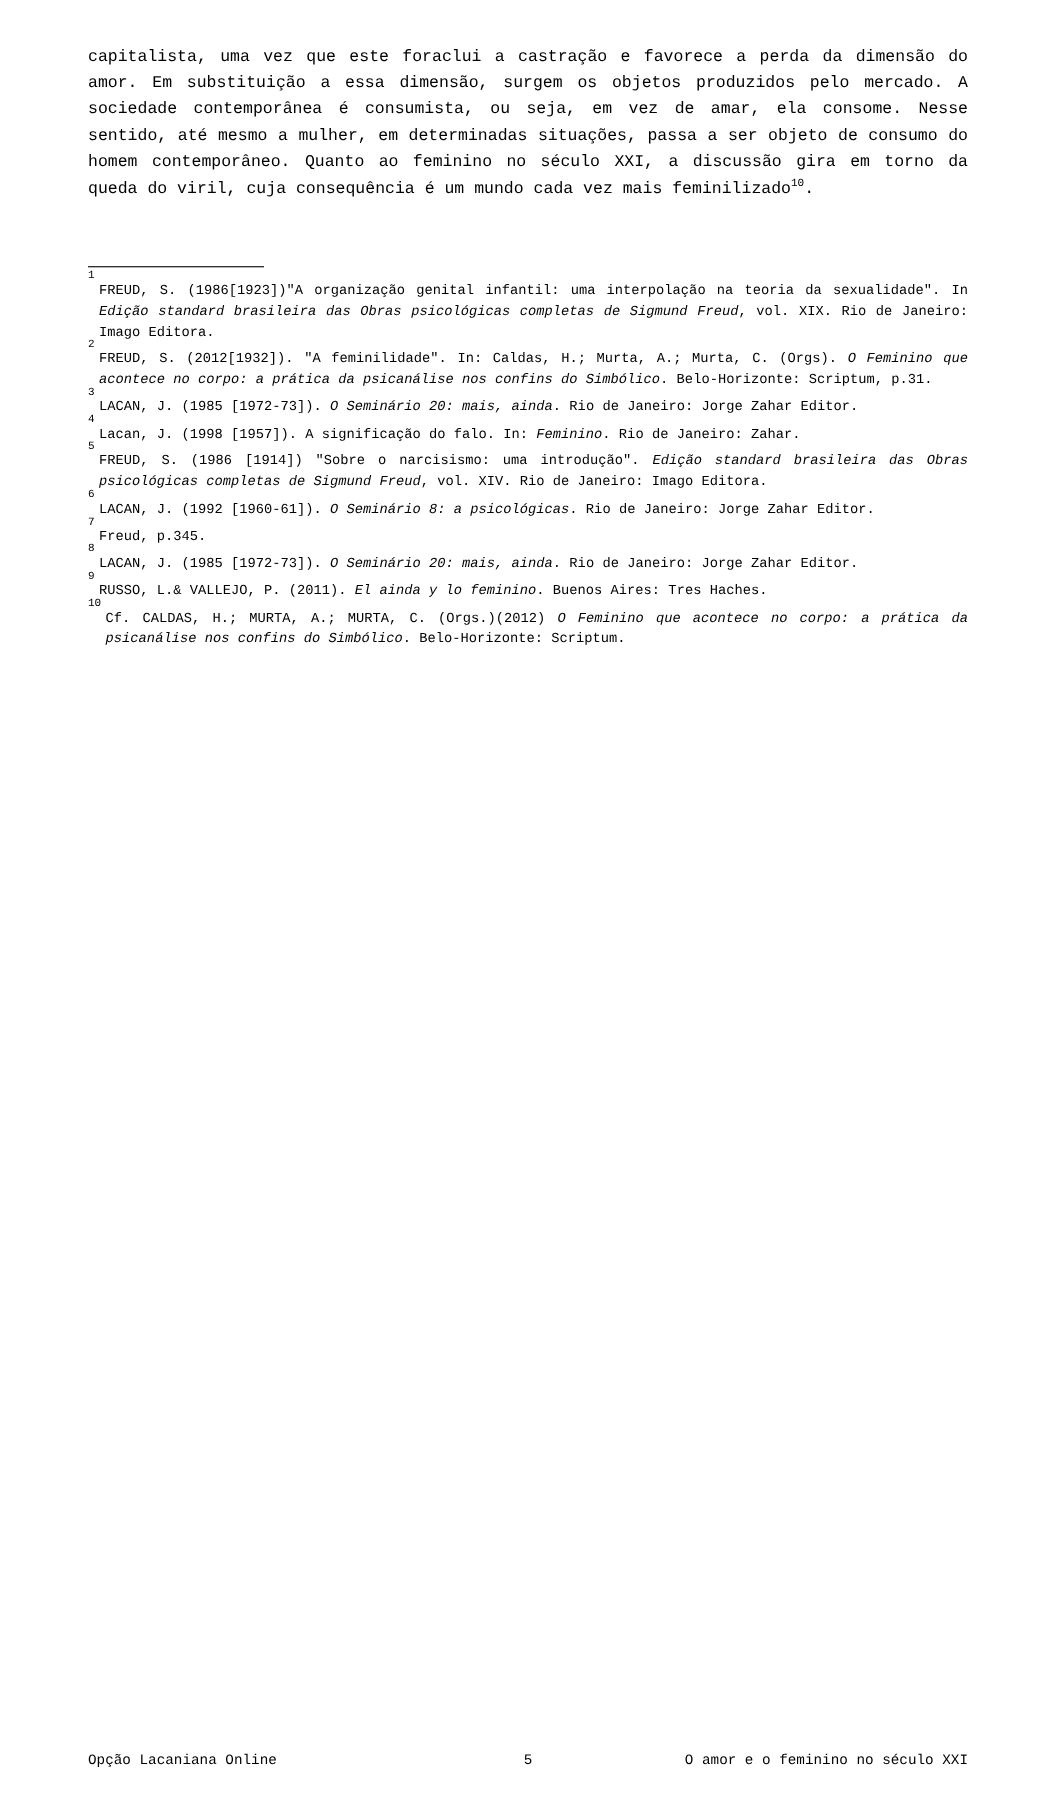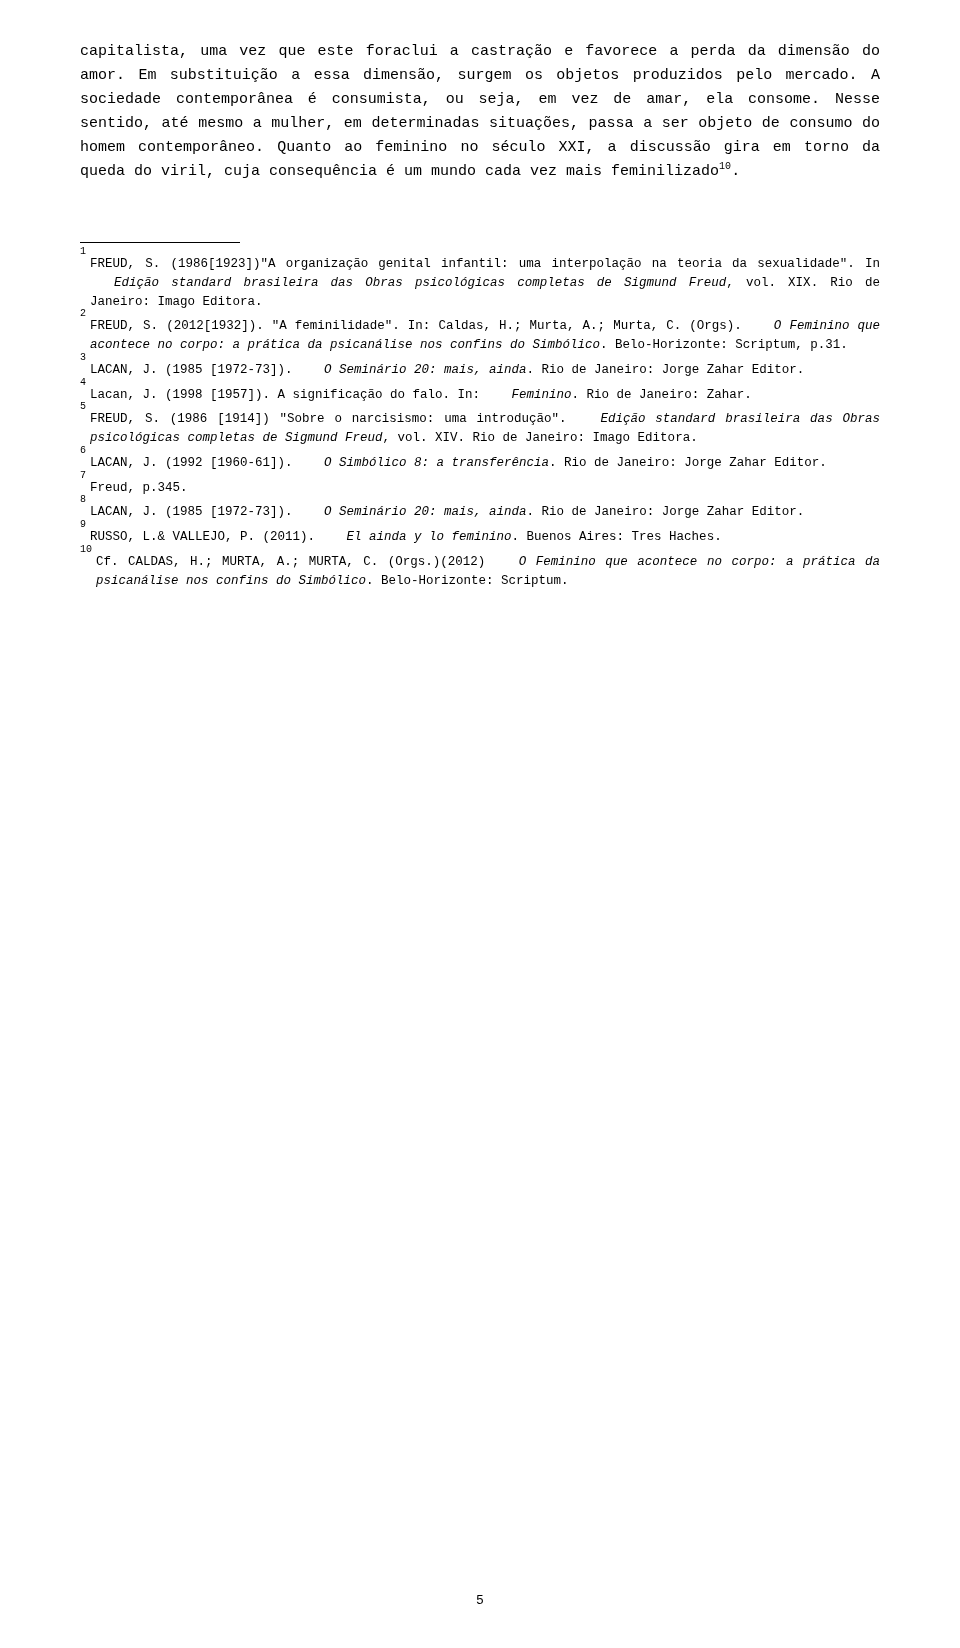--- a/index.html
+++ b/index.html
@@ -75,21 +75,20 @@
       top: -3px;
     }
 
     .footnote-text {
       flex: 1;
     }
 
     .footnote-text em,
     .italic {
       font-style: italic;
-      margin-left: 24px;
     }
 
     .footer {
       position: absolute;
       bottom: 40px;
       left: 80px;
       right: 80px;
       display: flex;
       justify-content: space-between;
       align-items: center;
@@ -153,21 +152,21 @@
     <div class="footnote-item">
       <span class="footnote-number">5</span>
       <span class="footnote-text">
         FREUD, S. (1986 [1914]) "Sobre o narcisismo: uma introdução". <em>Edição standard brasileira das Obras psicológicas completas de Sigmund Freud</em>, vol. XIV. Rio de Janeiro: Imago Editora.
       </span>
     </div>
 
     <div class="footnote-item">
       <span class="footnote-number">6</span>
       <span class="footnote-text">
-        LACAN, J. (1992 [1960-61]). <em>O Simbólico 8: a transferência</em>. Rio de Janeiro: Jorge Zahar Editor.
+        LACAN, J. (1992 [1960-61]). <em>O Seminário 8: a psicológicas</em>. Rio de Janeiro: Jorge Zahar Editor.
       </span>
     </div>
 
     <div class="footnote-item">
       <span class="footnote-number">7</span>
       <span class="footnote-text">
         Freud, p.345.
       </span>
     </div>
 
@@ -187,18 +186,22 @@
 
     <div class="footnote-item">
       <span class="footnote-number">10</span>
       <span class="footnote-text">
         Cf. CALDAS, H.; MURTA, A.; MURTA, C. (Orgs.)(2012) <em>O Feminino que acontece no corpo: a prática da psicanálise nos confins do Simbólico</em>. Belo-Horizonte: Scriptum.
       </span>
     </div>
 
   </div>
 
+  <div class="footer">
+    <span>Opção Lacaniana Online</span>
+    <span>O amor e o feminino no século XXI</span>
+  </div>
 
   <div class="footer-center">
     <span>5</span>
   </div>
 
 </div>
 
 </body></html>

